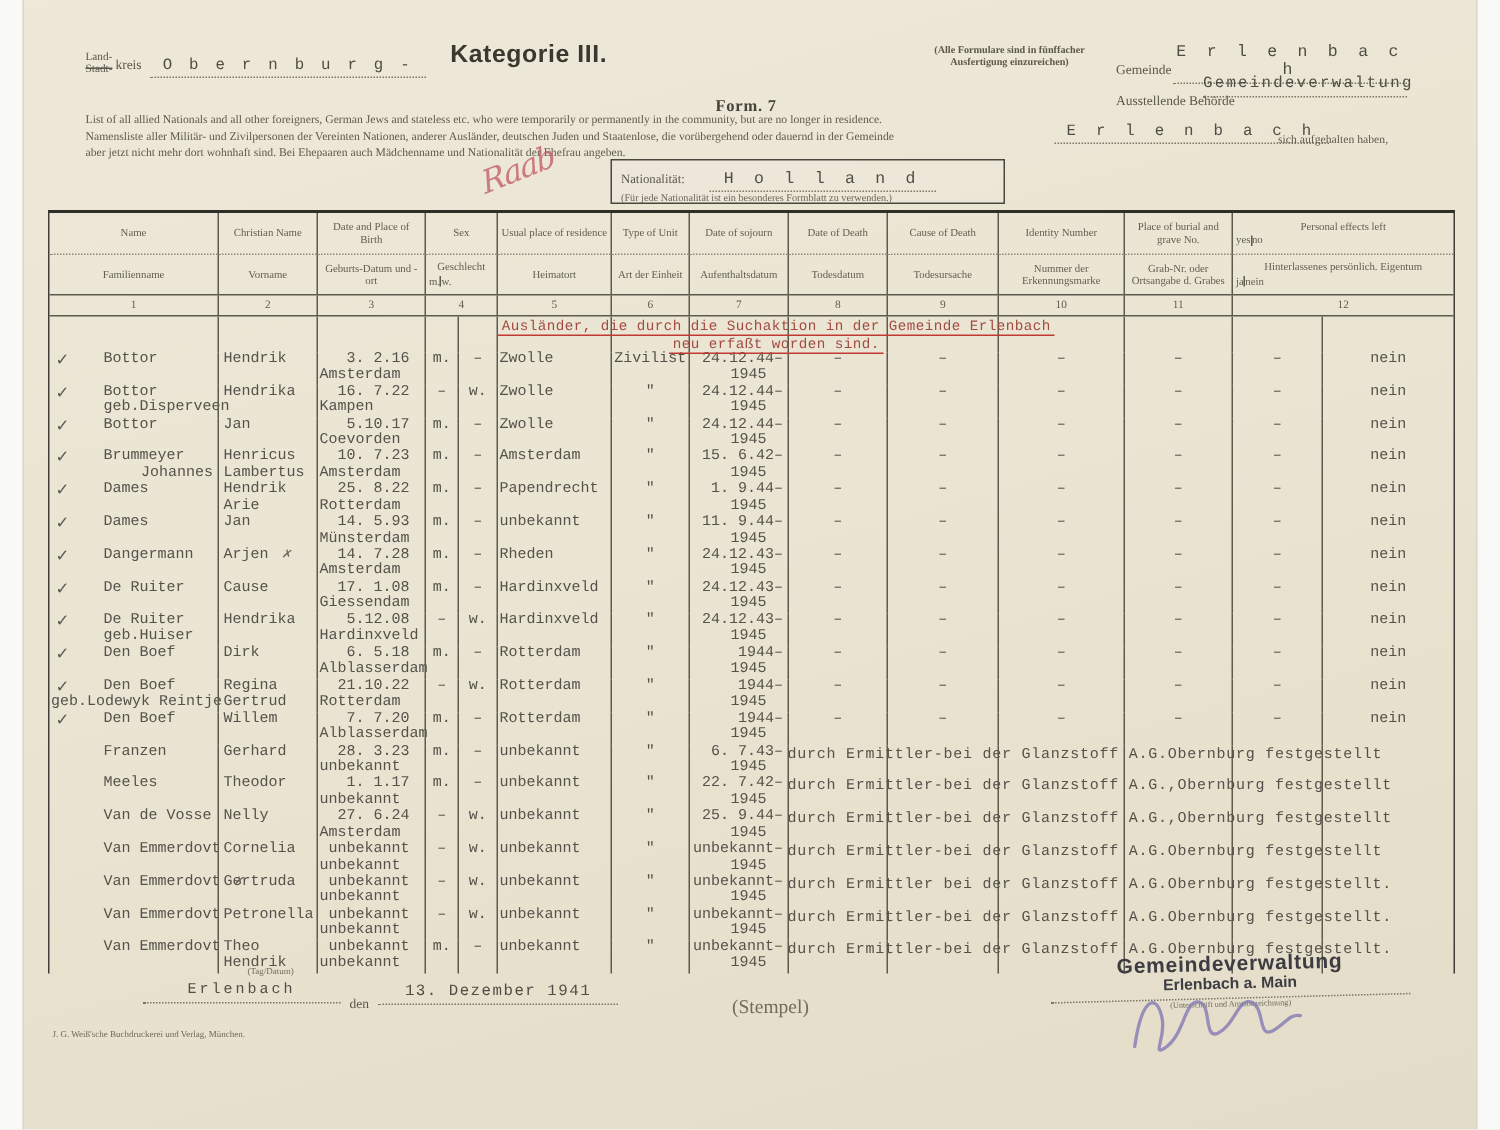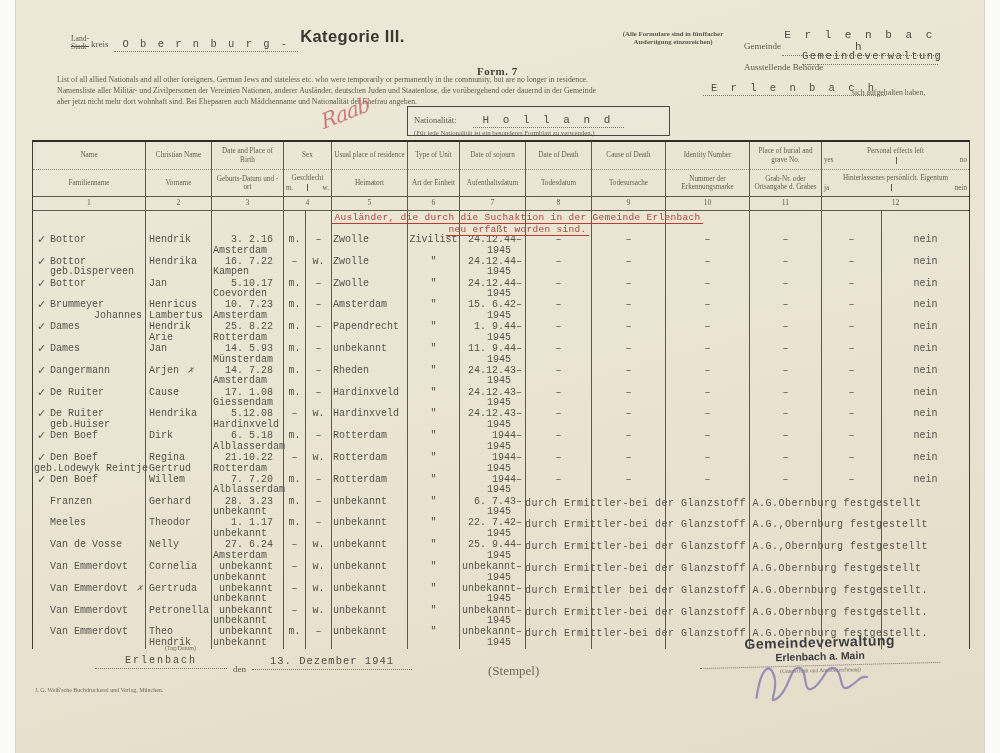--- a/index.html
+++ b/index.html
@@ -47,37 +47,37 @@
         grid-template-columns:112px 66px 72px 22px 26px 76px 52px 66px 66px 74px 84px 72px 60px 88px;}
   .trow>.cell,.trow>.hcell{border-left:1px solid #5d5a4e;box-sizing:border-box;min-width:0;}
   .trow>.cell:first-child,.trow>.hcell:first-child{border-left:none;}
   .sp2{grid-column:span 2;}
   .h1{height:28px;}.h2{height:27px;}.h3{height:13px;border-bottom:1px solid #5d5a4e;}
   .hcell{display:flex;flex-direction:column;align-items:center;justify-content:center;
          text-align:center;font-size:7.2px;line-height:8.2px;color:#625e50;padding:1px 2px;}
   .h1 .hcell{border-bottom:1px dotted #8d8878;}
   .h2 .hcell{border-bottom:1px solid #5d5a4e;}
   .h3 .hcell{font-size:7.6px;}
-  .subline{display:flex;width:100%;justify-content:space-between;align-items:center;margin-top:1px;}
+  .subline{display:flex;width:100%;justify-content:flex-start;align-items:center;margin-top:1px;}
   .sdiv{width:1px;height:7px;background:#5d5a4e;}
 
   .redrow{height:24px;}
   .red-overlay{position:absolute;left:0;right:0;top:1px;text-align:center;z-index:3;
                font-family:"Liberation Mono","DejaVu Sans Mono",monospace;font-size:9.5px;
                color:#a34a42;line-height:11.5px;letter-spacing:.3px;}
   .red-overlay span{border-bottom:1.3px solid #c03a33;padding:0 2px;margin-left:33px;}
 
   .drow{height:21.8px;}
   .cell{overflow:visible;white-space:pre;
         font-family:"Liberation Mono","DejaVu Sans Mono",monospace;
         font-size:10px;color:#55524a;}
   .l1,.l2{height:10.7px;line-height:10.7px;}
   .check{position:absolute;left:4px;top:0;font-size:11px;color:#5b584f;
          font-family:"DejaVu Sans",sans-serif;z-index:2;}
-  .ind{margin-left:17px;}
+  .ind{margin-left:36px;}
   .out{margin-left:1px;}
   .ral{text-align:right;margin-left:0;padding-right:3px;}
   .vn{padding-left:3px;}
   .numr{text-align:right;padding-right:10px;}
   .place{padding-left:1px;}
   .soj1{text-align:right;padding-right:3px;}
   .soj2{text-align:right;padding-right:14px;}
   .ctr{text-align:center;}
   .pmark{display:inline-block;margin-left:9px;color:#6b6860;transform:rotate(12deg);}
   .row-note{position:absolute;left:492px;top:1px;white-space:pre;z-index:2;
@@ -94,21 +94,21 @@
   .stamp .s3{font-size:5.5px;color:#716c5c;margin-top:1px;}
   .sig{z-index:6;transform:rotate(-6deg);}
 </style>
 </head>
 <body>
 
 <div class="scan">
   <div class="edge l"></div>
   <div class="edge r"></div>
 
-  <div class="abs" style="left:71px;top:33px;">
+  <div class="abs" style="left:57px;top:33px;">
     <span class="stack">
         <span>Land-</span>
         <span class="struck">Stadt-</span>
       </span><span class="kreis-label">kreis</span><span class="type kv dot">O b e r n b u r g -</span>
   </div>
 
   <div class="abs title" style="left:250px;top:27px;width:205px;text-align:center;">Kategorie III.</div>
   <div class="abs formno" style="left:477px;top:33px;margin-top:32px;">Form. 7</div>
 
   <div class="abs copies" style="left:593px;top:30px;">

